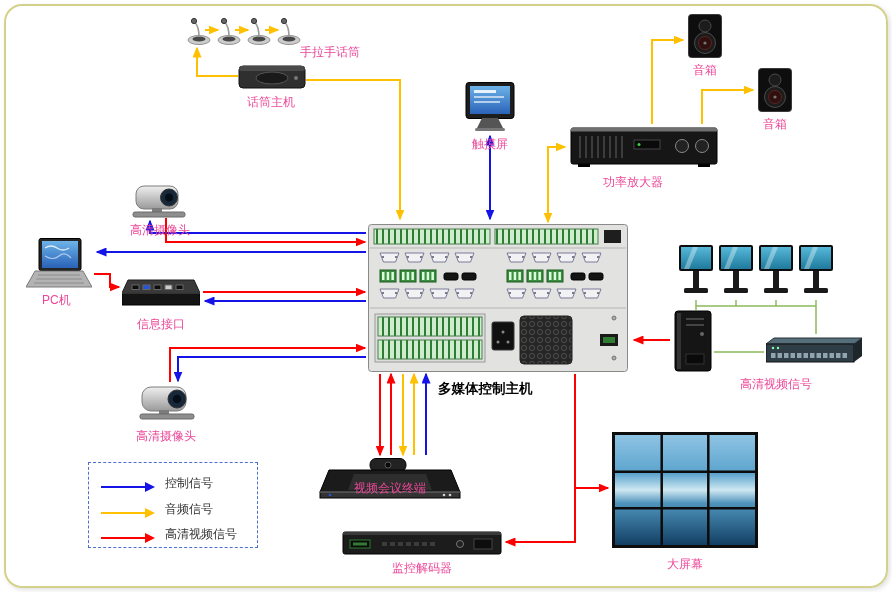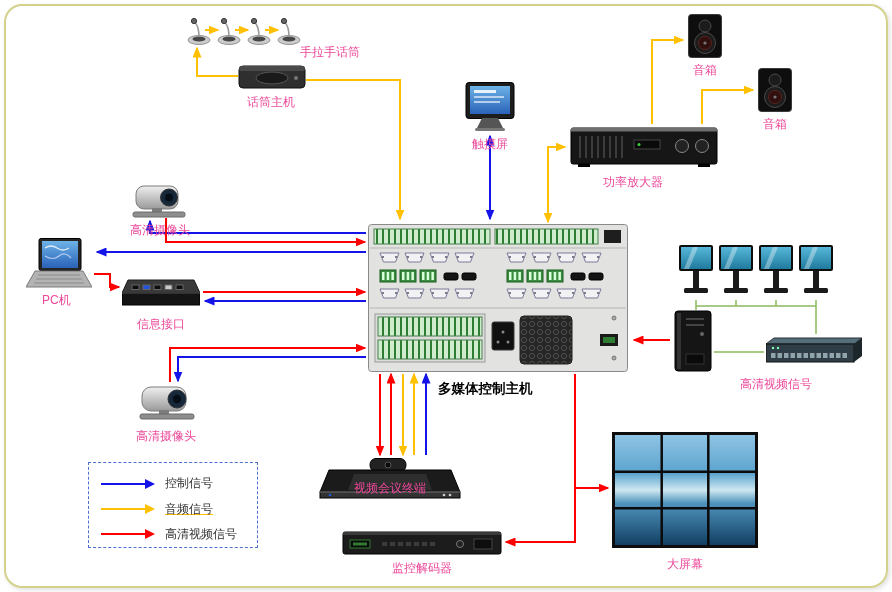--- a/index.html
+++ b/index.html
@@ -4,21 +4,21 @@
 <style>
   html,body{margin:0;padding:0;background:#fff;}
   body{font-family:"Liberation Sans","DejaVu Sans",sans-serif;}
   .frame{position:relative;width:892px;height:592px;background:#fff;overflow:hidden;}
   .frame-border{position:absolute;left:4px;top:4px;right:4px;bottom:4px;border:2px solid #d4d18a;border-radius:18px;box-shadow:2px 2px 5px rgba(0,0,0,.12);pointer-events:none;}
   #wires{position:absolute;left:0;top:0;z-index:1;}
   .node{position:absolute;z-index:2;line-height:0;}
   .lbl{position:absolute;z-index:3;font-size:12px;color:#ec4899;white-space:nowrap;}
   .lbl.big{font-size:13.5px;font-weight:600;color:#000;}
   .legend{position:absolute;left:88px;top:462px;width:170px;height:86px;z-index:3;border:1px dashed #4d6fd1;box-sizing:border-box;display:flex;flex-direction:column;justify-content:space-evenly;padding:4px 12px;background:#fff;}
-  .legend-row{display:flex;align-items:center;gap:10px;margin-top:8px;}
+  .legend-row{display:flex;align-items:flex-end;gap:10px;margin-top:8px;}
   .legend-row .txt{font-size:12px;color:#333;}
   .defs{position:absolute;width:0;height:0;overflow:hidden;}
 </style>
 </head>
 <body>
 
 <svg class="defs" aria-hidden="true">
   <defs>
     <pattern id="pat-pins" width="6" height="15" patternUnits="userSpaceOnUse">
       <rect width="6" height="15" fill="#cfeccf"></rect>
@@ -395,21 +395,21 @@
   <div class="lbl" style="left:667px;top:556px">大屏幕</div>
 
   <div class="legend">
     <div class="legend-row" style="color: rgb(20, 20, 232);">
       <svg width="54" height="10">
           <line x1="0" y1="5" x2="44" y2="5" stroke="currentColor" stroke-width="2"></line>
           <polygon points="44,0 54,5 44,10" fill="currentColor"></polygon>
         </svg>
       <span class="txt">控制信号</span>
     </div>
-    <div class="legend-row" style="color: rgb(255, 192, 0); text-decoration: underline;">
+    <div class="legend-row" style="color: rgb(255, 192, 0);">
       <svg width="54" height="10">
           <line x1="0" y1="5" x2="44" y2="5" stroke="currentColor" stroke-width="2"></line>
           <polygon points="44,0 54,5 44,10" fill="currentColor"></polygon>
         </svg>
       <span class="txt">音频信号</span>
     </div>
     <div class="legend-row" style="color: rgb(254, 0, 0);">
       <svg width="54" height="10">
           <line x1="0" y1="5" x2="44" y2="5" stroke="currentColor" stroke-width="2"></line>
           <polygon points="44,0 54,5 44,10" fill="currentColor"></polygon>

